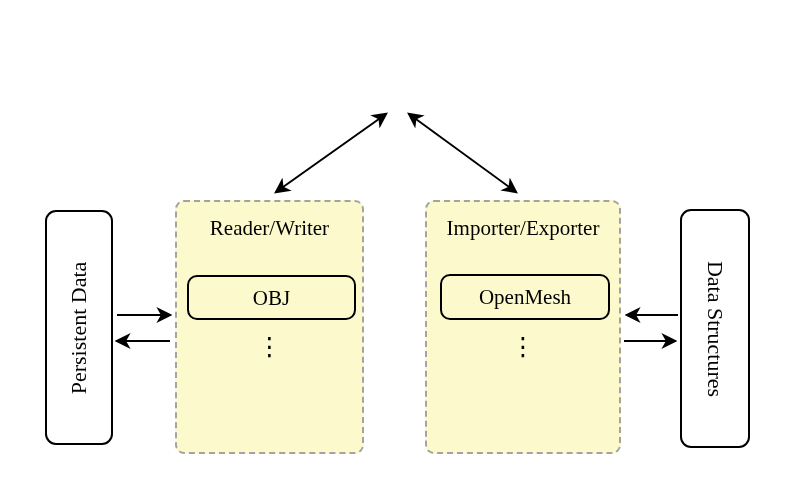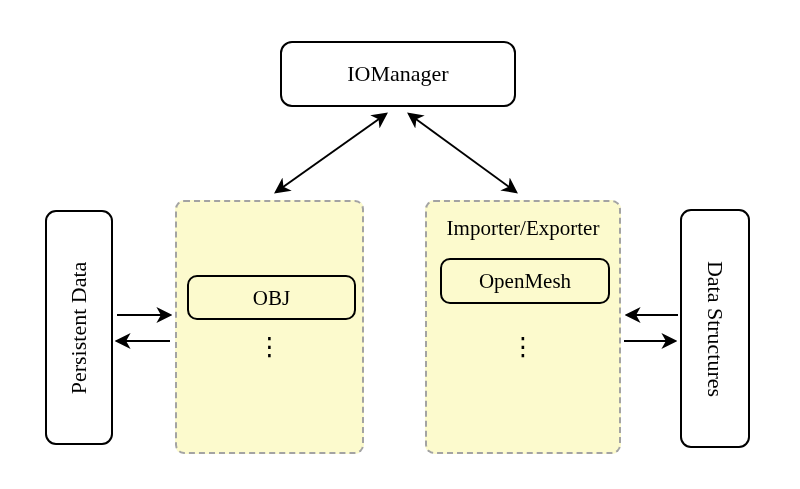--- a/index.html
+++ b/index.html
@@ -50,21 +50,21 @@
     position:absolute;box-sizing:border-box;
     background:var(--container-fill);
     border:2.5px solid var(--node-border);
     border-radius:10px;
     display:flex;align-items:center;justify-content:center;
     text-align:center;font-size:21px;line-height:26px;
     white-space:pre-line;
   }
   .rw-top{left:10px;top:73px;width:169px;height:45px;}
   .rw-bottom{left:10px;top:176px;width:169px;height:59px;}
-  .ie-top{left:13px;top:56px;width:170px;height:46px;}
+  .ie-top{left:13px;top:72px;width:170px;height:46px;}
   .ie-bottom{left:13px;top:176px;width:170px;height:59px;}
 
   .ellipsis{
     position:absolute;left:0;right:0;top:130px;
     text-align:center;
     font-family:"DejaVu Sans",sans-serif;
     font-size:25px;line-height:30px;
   }
 
   
@@ -86,25 +86,23 @@
     position:absolute;left:0;top:0;width:800px;height:489px;
     pointer-events:none;
   }
   .arrow-layer line{stroke:var(--arrow);stroke-width:2;}
 </style>
 </head>
 <body>
 
 <div class="canvas">
 
-  <div class="abs top-node">
-    <span>IOManager</span>
-  </div>
 
   <div class="abs group group-rw">
+    <div class="group-title">Reader/Writer</div>
     <div class="inner-node rw-top">
       <span>OBJ</span>
     </div>
     <div class="ellipsis">⋮</div>
   </div>
 
   <div class="abs group group-ie">
     <div class="group-title">Importer/Exporter</div>
     <div class="inner-node ie-top">
       <span>OpenMesh</span>

